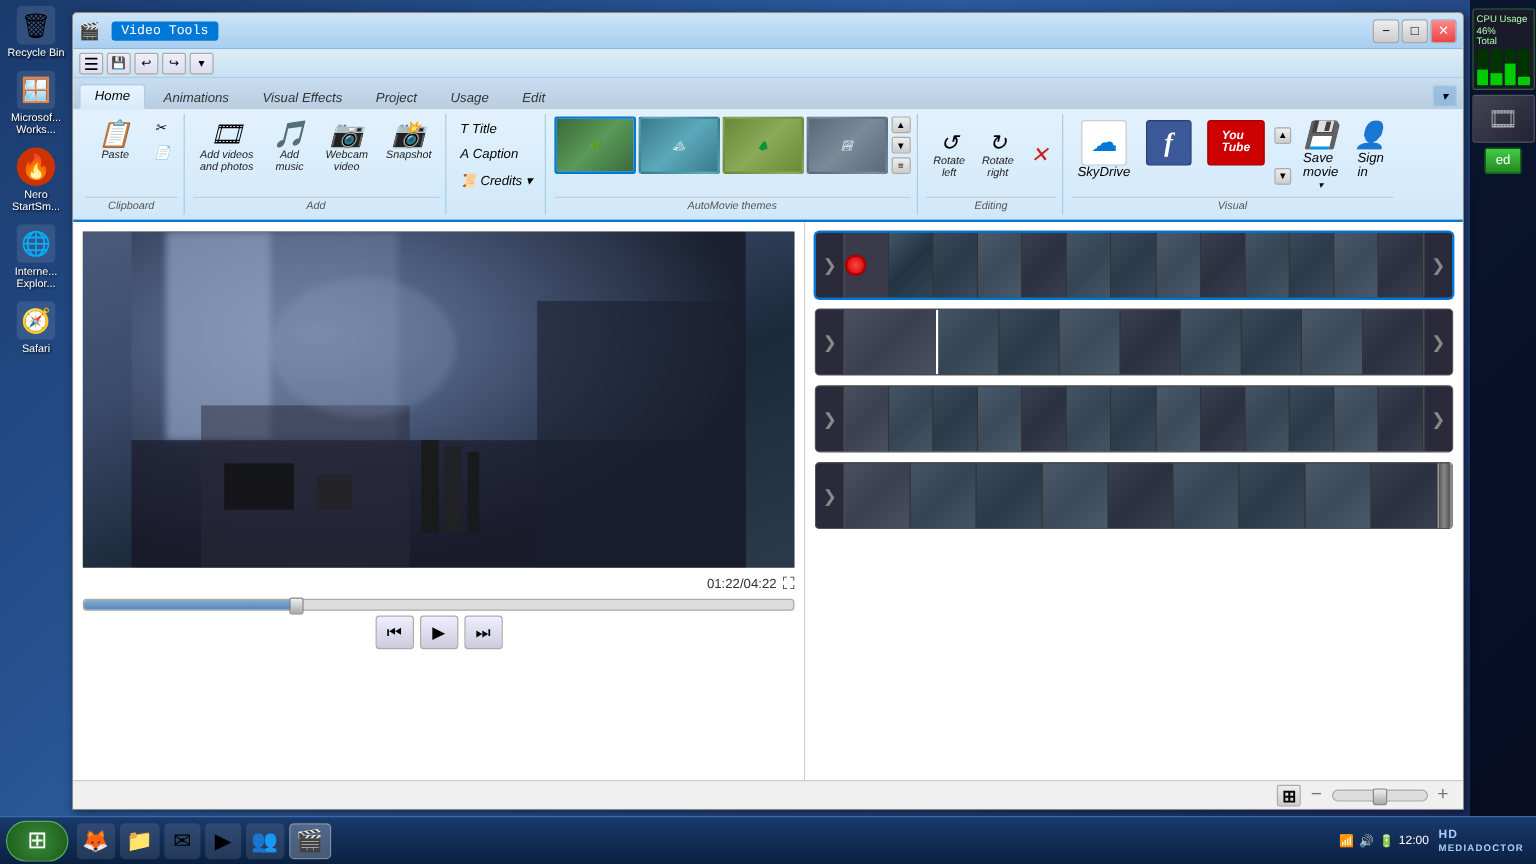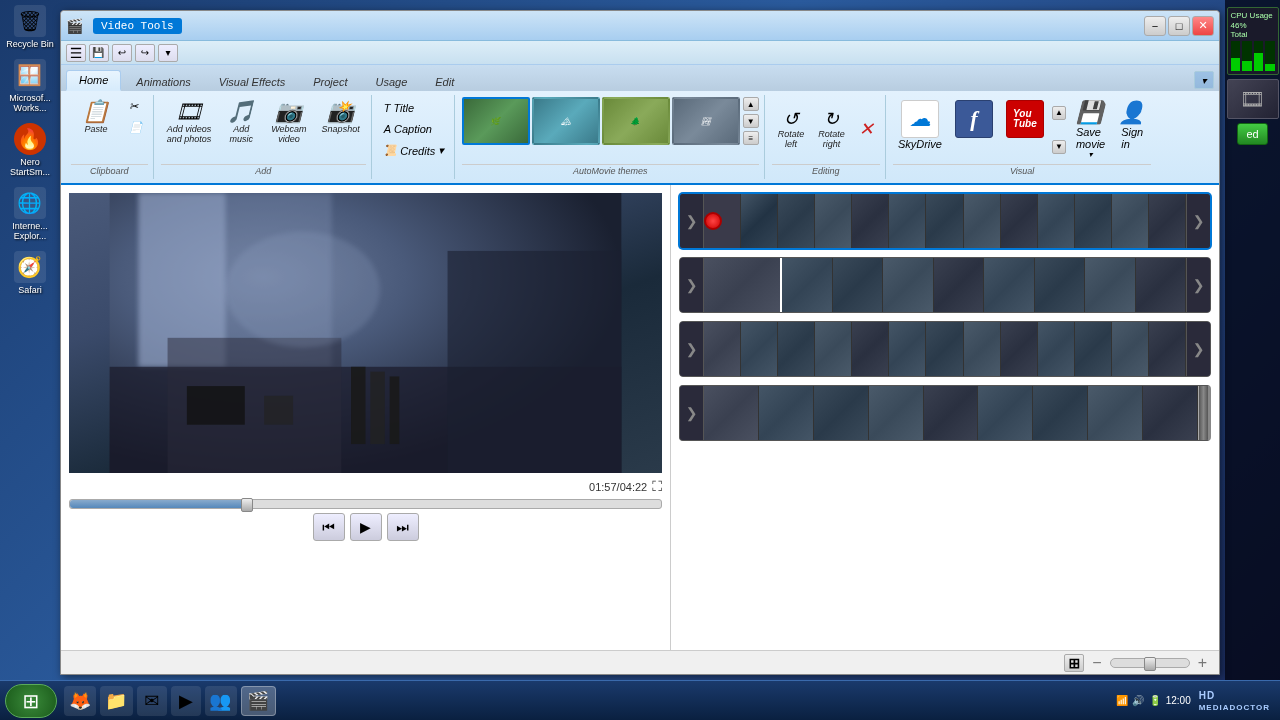--- a/index.html
+++ b/index.html
@@ -495,21 +495,21 @@
               </div>
               <span class="btn-label">SkyDrive</span>
             </div>
 
             <div class="share-btn">
               <div style="width:38px; height:38px; background: #3b5998; border:1px solid #2a4070; border-radius:3px; display:flex; align-items:center; justify-content:center; color:white; font-size:22px; font-weight:bold; font-family:serif;">f</div>
               <span class="btn-label"></span>
             </div>
 
             <div class="share-btn">
-              <div style="width:38px; height:38px; background: #cc0000; border:1px solid #aa0000; border-radius:3px; display:flex; align-items:center; justify-content:center;">
+              <div style="width:48px; height:38px; background: #cc0000; border:1px solid #aa0000; border-radius:3px; display:flex; align-items:center; justify-content:center;">
                 <span style="font-size:10px; color:white; font-weight:bold; line-height:1;">You<br>Tube</span>
               </div>
               <span class="btn-label"></span>
             </div>
 
             <div style="width:16px; height:48px; display:flex; flex-direction:column; justify-content:space-between; align-self:center;">
               <div style="width:14px; height:14px; background: linear-gradient(to bottom,#eee,#ccc); border:1px solid #aaa; border-radius:2px; display:flex; align-items:center; justify-content:center; font-size:8px; cursor:pointer;">▲</div>
               <div style="width:14px; height:14px; background: linear-gradient(to bottom,#eee,#ccc); border:1px solid #aaa; border-radius:2px; display:flex; align-items:center; justify-content:center; font-size:8px; cursor:pointer;">▼</div>
             </div>
 
@@ -566,21 +566,21 @@
                 <rect x="250" y="180" width="15" height="80" fill="#1a1a1a" opacity="0.9"></rect>
                 <rect x="270" y="185" width="15" height="75" fill="#222" opacity="0.8"></rect>
                 <rect x="290" y="190" width="10" height="70" fill="#1a1a1a" opacity="0.9"></rect>
               </svg>
             </div>
           </div>
         </div>
 
         <div class="controls-bar">
           <div class="time-display">
-            <span>01:57/04:22</span>
+            <span>01:22/04:22</span>
             <span style="cursor:pointer; font-size:14px;">⛶</span>
           </div>
           <div class="progress-bar">
             <div class="progress-fill">
               <div class="progress-thumb"></div>
             </div>
           </div>
           <div class="playback-controls">
             <div class="play-btn">⏮</div>
             <div class="play-btn">▶</div>

